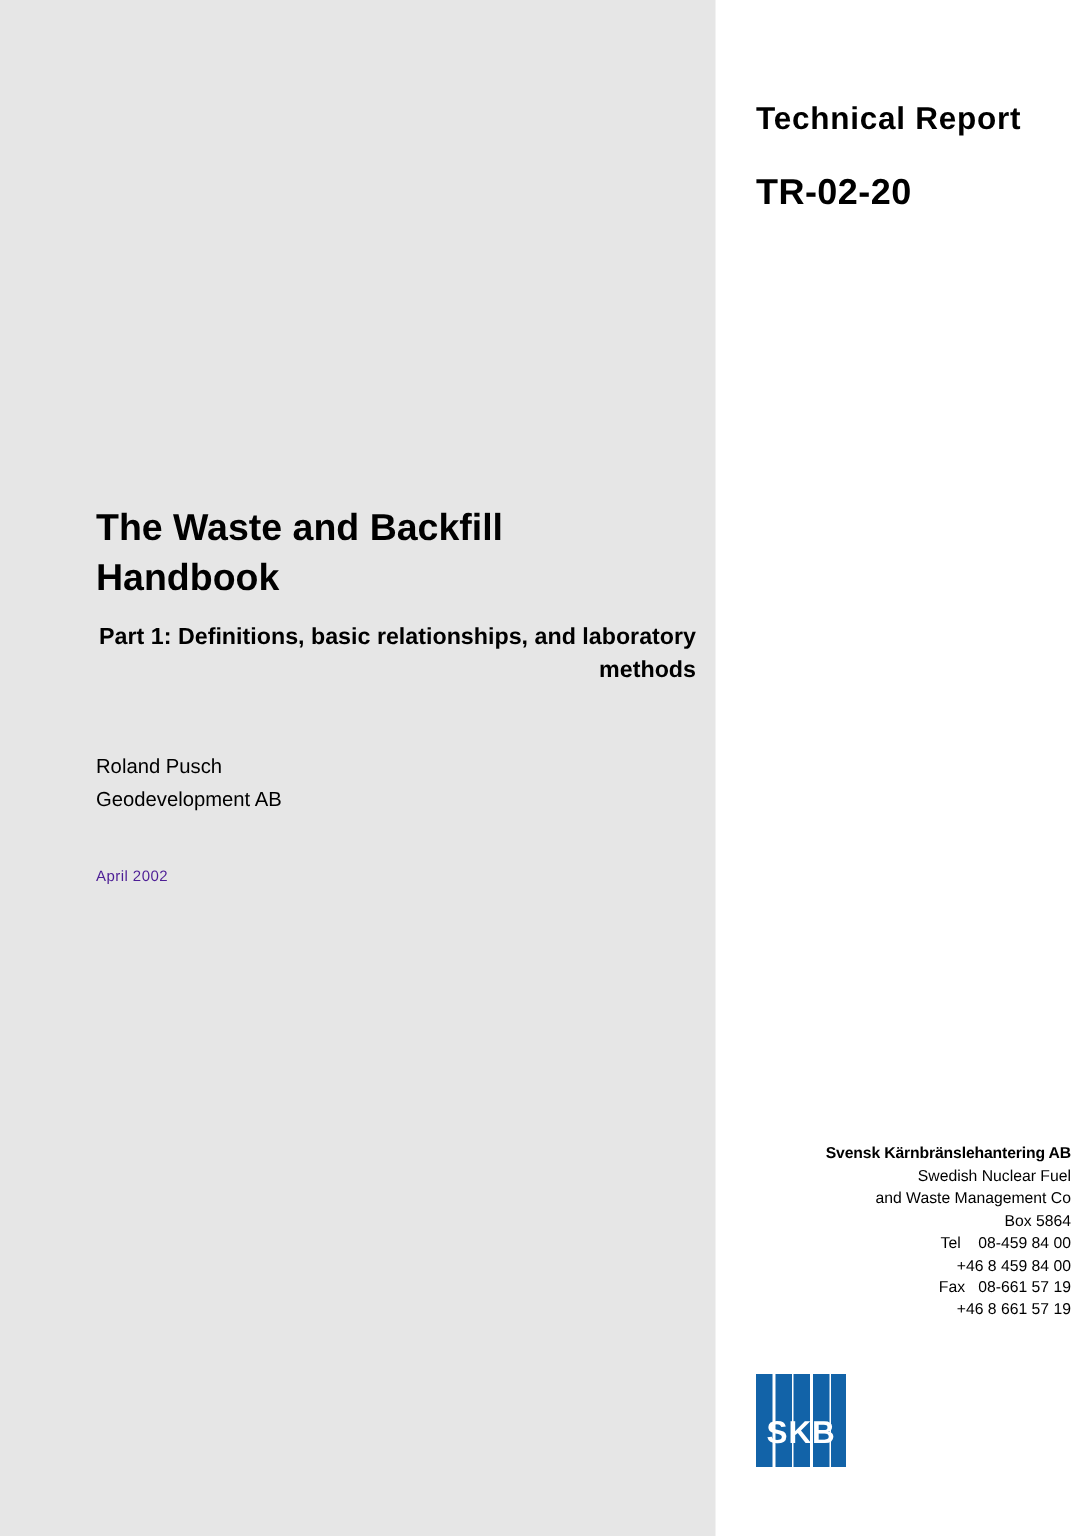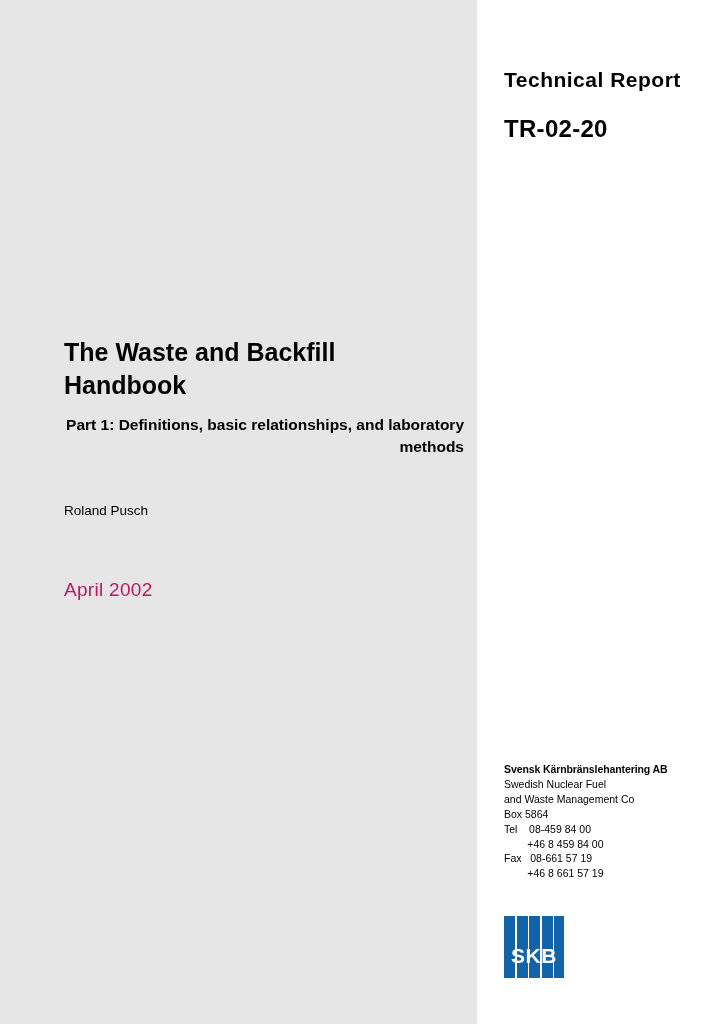--- a/index.html
+++ b/index.html
@@ -76,33 +76,34 @@
     top: 500px;
     width: 400px;
     font-size: 13.5px;
     line-height: 1.65;
     color: #000;
   }
   .date {
     position: absolute;
     left: 64px;
     top: 579px;
-    font-size: 19px;
-    color: #be185d;
+    font-size: 10px;
+    color: #4c1d95;
     letter-spacing: 0.3px;
   }
   
   .publisher {
     position: absolute;
     left: 504px;
     top: 762px;
     width: 210px;
     font-size: 10.5px;
     line-height: 1.42;
     color: #000;
+    text-align: right;
   }
   .publisher .org {
     font-weight: bold;
     letter-spacing: -0.1px;
   }
   .publisher .line {
     white-space: pre;
   }
   
   .logo {
@@ -145,20 +146,21 @@
   <div class="grey-panel"></div>
 
   <div class="report-type">Technical Report</div>
   <div class="report-number">TR-02-20</div>
 
   <div class="title">The Waste and Backfill Handbook</div>
   <div class="subtitle">Part 1: Definitions, basic relationships, and laboratory methods</div>
 
   <div class="author">
     <div>Roland Pusch</div>
+    <div>Geodevelopment AB</div>
   </div>
 
   <div class="date">April 2002</div>
 
   <div class="publisher">
     <div class="org">Svensk Kärnbränslehantering AB</div>
     <div class="line">Swedish Nuclear Fuel</div>
     <div class="line">and Waste Management Co</div>
     <div class="line">Box 5864</div>
     <div class="line">Tel    08-459 84 00</div>

